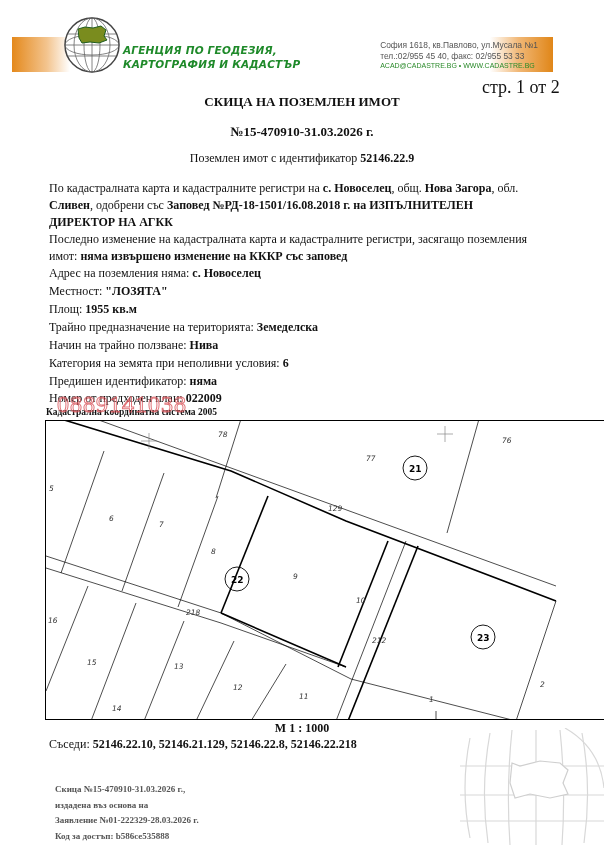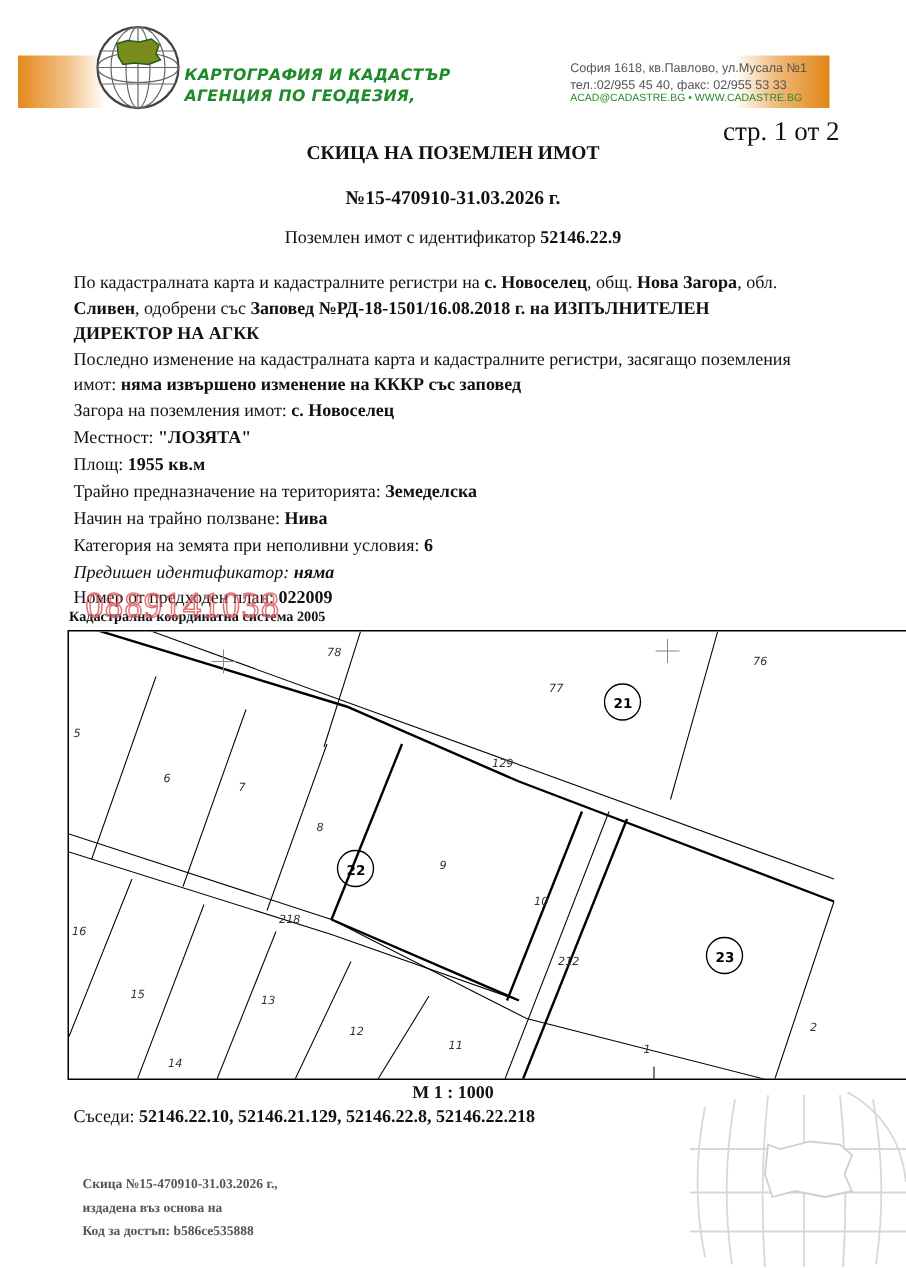--- a/index.html
+++ b/index.html
@@ -41,22 +41,22 @@
     <ellipse cx="29" cy="29" rx="18" ry="27" fill="none" stroke="#666" stroke-width="0.8"></ellipse>
     <ellipse cx="29" cy="29" rx="8" ry="27" fill="none" stroke="#666" stroke-width="0.8"></ellipse>
     <line x1="2" y1="29" x2="56" y2="29" stroke="#666" stroke-width="0.8"></line>
     <line x1="5" y1="18" x2="53" y2="18" stroke="#666" stroke-width="0.8"></line>
     <line x1="5" y1="40" x2="53" y2="40" stroke="#666" stroke-width="0.8"></line>
     <line x1="29" y1="2" x2="29" y2="56" stroke="#666" stroke-width="0.8"></line>
     <path d="M15 13 L22 11 L30 12 L38 10 L43 14 L41 20 L44 24 L36 27 L27 26 L19 27 L16 22 Z" fill="#7a8c1e" stroke="#1f5c1f" stroke-width="1"></path>
   </svg>
 </div>
 <div class="abs agency">
+  <div>АГЕНЦИЯ ПО ГЕОДЕЗИЯ,</div>
   <div>КАРТОГРАФИЯ И КАДАСТЪР</div>
-  <div>АГЕНЦИЯ ПО ГЕОДЕЗИЯ,</div>
 </div>
 <div class="abs contact">
   <div>София 1618, кв.Павлово, ул.Мусала №1</div>
   <div>тел.:02/955 45 40, факс: 02/955 53 33</div>
   <div class="web">ACAD@CADASTRE.BG • WWW.CADASTRE.BG</div>
 </div>
 <div class="abs pageno">стр. 1 от 2</div>
 
 <div class="abs title" style="top:94px;">СКИЦА НА ПОЗЕМЛЕН ИМОТ</div>
 <div class="abs title" style="top:124px;">№15-470910-31.03.2026 г.</div>
@@ -71,27 +71,27 @@
   <b>Сливен</b><span>, одобрени със </span><b>Заповед №РД-18-1501/16.08.2018 г. на ИЗПЪЛНИТЕЛЕН</b>
 </div>
 <div class="abs line" style="top:214px;">
   <b>ДИРЕКТОР НА АГКК</b>
 </div>
 <div class="abs line" style="top:231px;">Последно изменение на кадастралната карта и кадастралните регистри, засягащо поземления</div>
 <div class="abs line" style="top:248px;">
   <span>имот: </span><b>няма извършено изменение на КККР със заповед</b>
 </div>
 
-<div class="abs line" style="top:265px;"><span>Загора на поземления имот: </span><b>с. Новоселец</b></div>
+<div class="abs line" style="top:265px;"><span>Адрес на поземления няма: </span><b>с. Новоселец</b></div>
 <div class="abs line" style="top:283px;"><span>Местност: </span><b>"ЛОЗЯТА"</b></div>
 <div class="abs line" style="top:301px;"><span>Площ: </span><b>1955 кв.м</b></div>
 <div class="abs line" style="top:319px;"><span>Трайно предназначение на територията: </span><b>Земеделска</b></div>
 <div class="abs line" style="top:337px;"><span>Начин на трайно ползване: </span><b>Нива</b></div>
 <div class="abs line" style="top:355px;"><span>Категория на земята при неполивни условия: </span><b>6</b></div>
-<div class="abs line" style="top:373px;font-style:italic;"><span>Предишен идентификатор: </span><b>няма</b></div>
+<div class="abs line" style="top:373px;"><span>Предишен идентификатор: </span><b>няма</b></div>
 <div class="abs line" style="top:390px;"><span>Номер от предходен план: </span><b>022009</b></div>
 
 <div class="abs coordsys">Кадастрална координатна система 2005</div>
 <div class="abs watermark">0889141038</div>
 
 <div class="abs map">
   <svg width="512" height="300" viewBox="0 0 512 300" font-family="DejaVu Sans, sans-serif" font-style="italic" font-size="7.5" fill="#333">
     <g stroke="#000" fill="none">
 
       <path d="M15 -2 L 185 50 L 300 100 L 510 180" stroke-width="1.6"></path>
@@ -159,20 +159,21 @@
 </div>
 
 <div class="abs scale">М 1 : 1000</div>
 <div class="abs neighbors">
   <span>Съседи: </span><b>52146.22.10, 52146.21.129, 52146.22.8, 52146.22.218</b>
 </div>
 
 <div class="abs footer">
   <div>Скица №15-470910-31.03.2026 г.,</div>
   <div>издадена въз основа на</div>
+  <div>Заявление №01-222329-28.03.2026 г.</div>
   <div>Код за достъп: b586ce535888</div>
 </div>
 
 <div class="abs globe">
   <svg width="144" height="117" viewBox="0 0 144 117">
     <g stroke="#d8d8d8" fill="none" stroke-width="1.2">
       <path d="M10 10 Q 0 60 10 110"></path>
         <path d="M30 5 Q 20 60 28 115"></path>
         <path d="M52 2 Q 46 60 50 117"></path>
       <path d="M76 2 L 76 117"></path>

